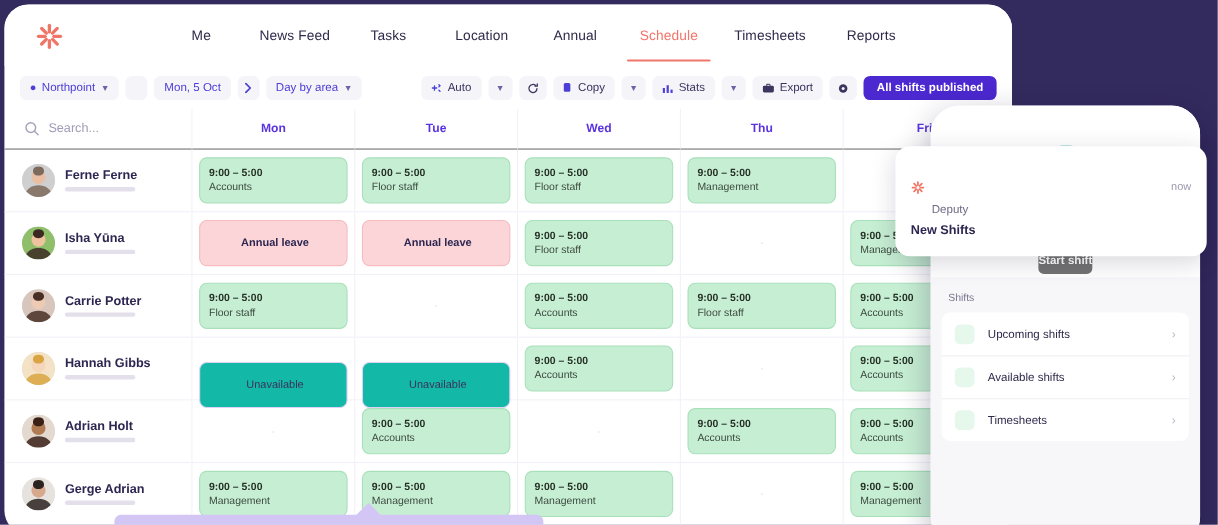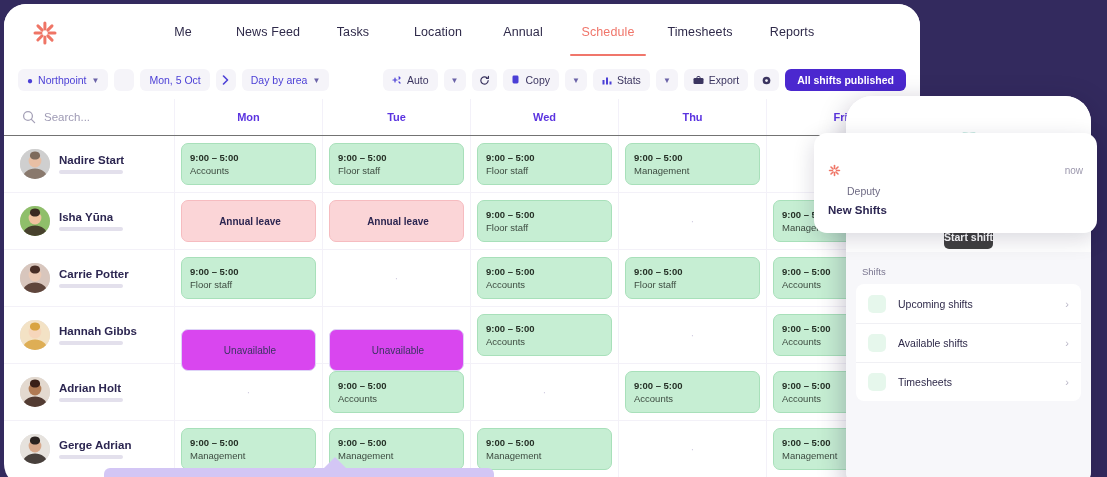--- a/index.html
+++ b/index.html
@@ -175,21 +175,21 @@
     padding: 6px 8px;
     display: flex; flex-direction: column;
     justify-content: center;
     gap: 2px;
     cursor: pointer;
   }
   .shift-time { font-size: 9.5px; font-weight: bold; color: #253026; }
   .shift-role { font-size: 9.5px; color: #3d4b40; }
   .shift.green { background: #c6eed3; border: 1px solid #a8e0ba; }
   .shift.pink  { background: #fbd5d7; border: 1px solid #f6bcc0; }
-  .shift.purple{ background: #d946ef; border: 1px solid #ded3f7; margin-top: 30px; }
+  .shift.purple{ background: #14b8a6; border: 1px solid #ded3f7; margin-top: 30px; }
   .shift.center {
     align-items: center; justify-content: center; padding-left: 11px;
   }
   .shift.center .shift-label {
     font-size: 10px; font-weight: bold; color: #2c2651;
   }
   .shift.purple .shift-label { font-weight: normal; color: #3a3360; }
   .empty-dot {
     font-size: 10px; color: #cfcade;
   }
@@ -244,21 +244,21 @@
     font-size: 12.5px; color: #2c2651; font-weight: normal;
   }
   .phone-sub {
     margin-top: 5px;
     font-size: 10.5px; color: #4b3fd6;
     display: flex; align-items: center; gap: 4px;
   }
   .start-shift {
     margin: 12px 16px 0;
     height: 24px;
-    background: #404040;
+    background: #737373;
     border-radius: 5px;
     color: #fff; font-size: 10.5px; font-weight: bold;
     display: flex; align-items: center; justify-content: center;
     cursor: pointer;
   }
   .phone-body { background: #f7f7fa; height: 244px; padding-top: 10px; }
   .section-label {
     font-size: 9.5px; color: #7b7790;
     padding: 4px 0 7px 16px;
   }
@@ -443,21 +443,21 @@
   <div id="grid-rows">
       <div class="row">
         <div class="emp-cell">
           <div class="avatar"><svg viewBox="0 0 30 30" width="30" height="30" aria-hidden="true">
               <rect width="30" height="30" fill="#cfcfcf"></rect>
               <circle cx="15" cy="12" r="6.4" fill="#e8bfa4"></circle>
               <path d="M15 10.5c-3.4 0-5.4-2-5-4.6C10.4 3.3 12.6 2.4 15 2.4s4.6.9 5 3.5c.4 2.6-1.6 4.6-5 4.6z" fill="#7d6a5c"></path>
               <path d="M2 30c1.4-7 6.5-10.5 13-10.5S26.6 23 28 30z" fill="#7d6a5c" opacity=".85"></path>
             </svg></div>
           <div class="emp-meta">
-            <div class="emp-name">Nadire Start</div>
+            <div class="emp-name">Ferne Ferne</div>
             <div class="emp-sub"></div>
           </div>
         </div>
         <div class="day-cell">
           <div class="shift green">
             <div class="shift-time">9:00 – 5:00</div>
             <div class="shift-role">Accounts</div>
           </div>
         </div>
         <div class="day-cell">

